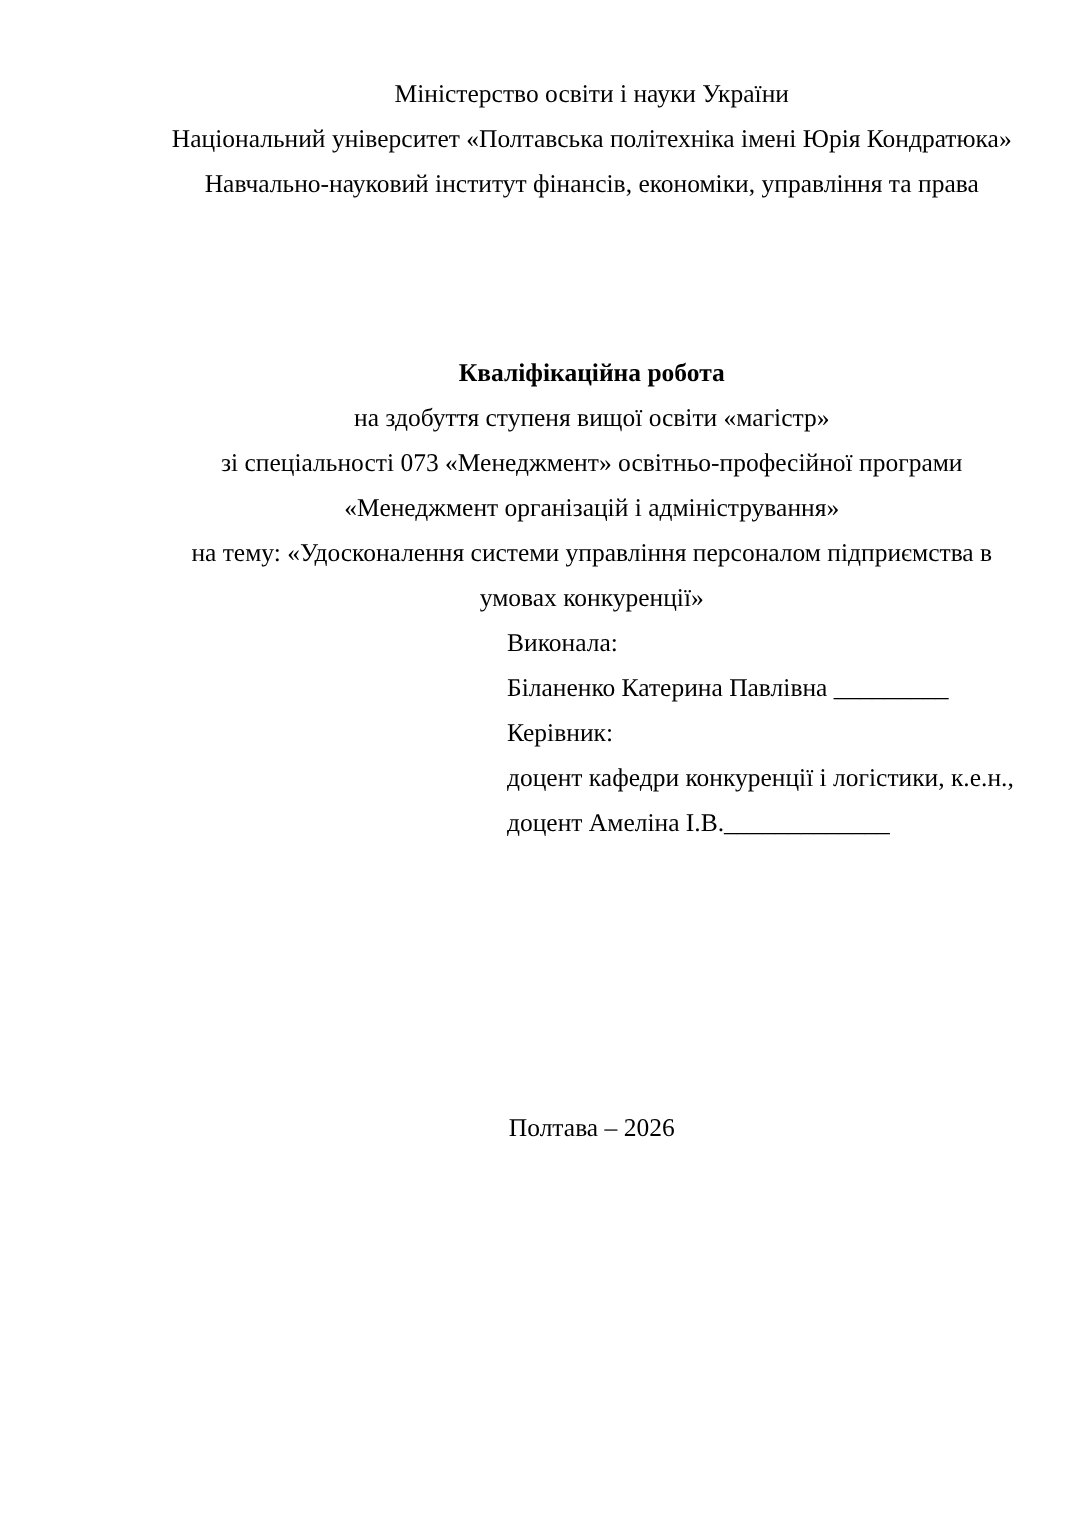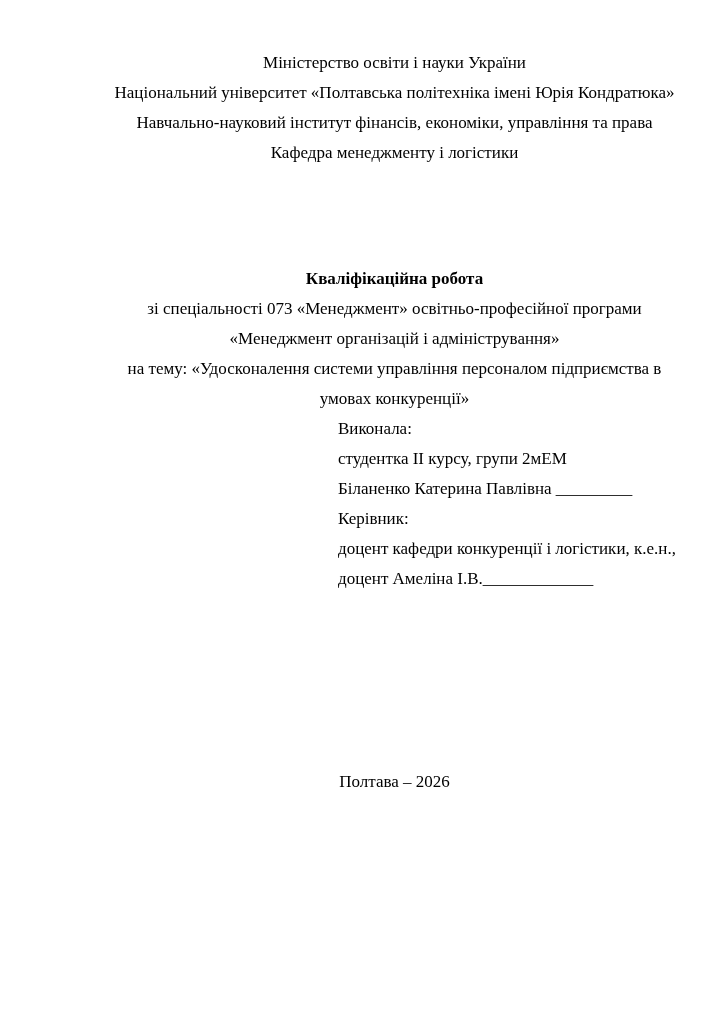--- a/index.html
+++ b/index.html
@@ -54,34 +54,33 @@
 </head>
 <body>
 
 <div class="page">
   <div class="content">
 
     <div class="header-block">
       <div class="line">Міністерство освіти і науки України</div>
       <div class="line">Національний університет «Полтавська політехніка імені Юрія Кондратюка»</div>
       <div class="line">Навчально-науковий інститут фінансів, економіки, управління та права</div>
-      <div class="line">Кафедра менеджменту і логістики</div>
     </div>
 
     <div class="title-block">
       <div class="line title-line">Кваліфікаційна робота</div>
+      <div class="line">на здобуття ступеня вищої освіти «магістр»</div>
       <div class="line">зі спеціальності 073 «Менеджмент» освітньо-професійної програми</div>
       <div class="line">«Менеджмент організацій і адміністрування»</div>
       <div class="line">на тему: «Удосконалення системи управління персоналом підприємства в</div>
       <div class="line">умовах конкуренції»</div>
     </div>
 
     <div class="performer-block">
       <div class="line">Виконала:</div>
-      <div class="line">студентка ІІ курсу, групи 2мЕМ</div>
       <div class="line">Біланенко Катерина Павлівна _________</div>
       <div class="line">Керівник:</div>
       <div class="line">доцент кафедри конкуренції і логістики, к.е.н.,</div>
       <div class="line">доцент Амеліна І.В._____________</div>
     </div>
 
     <div class="footer-block">
       <div class="line">Полтава – 2026</div>
     </div>
 

